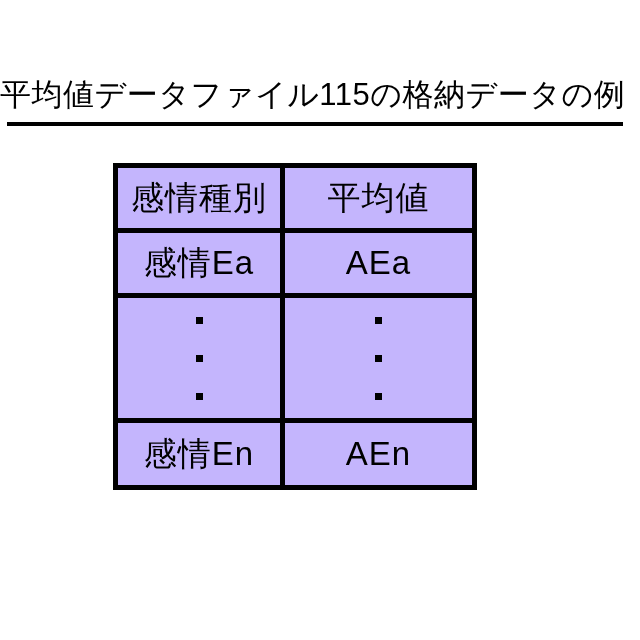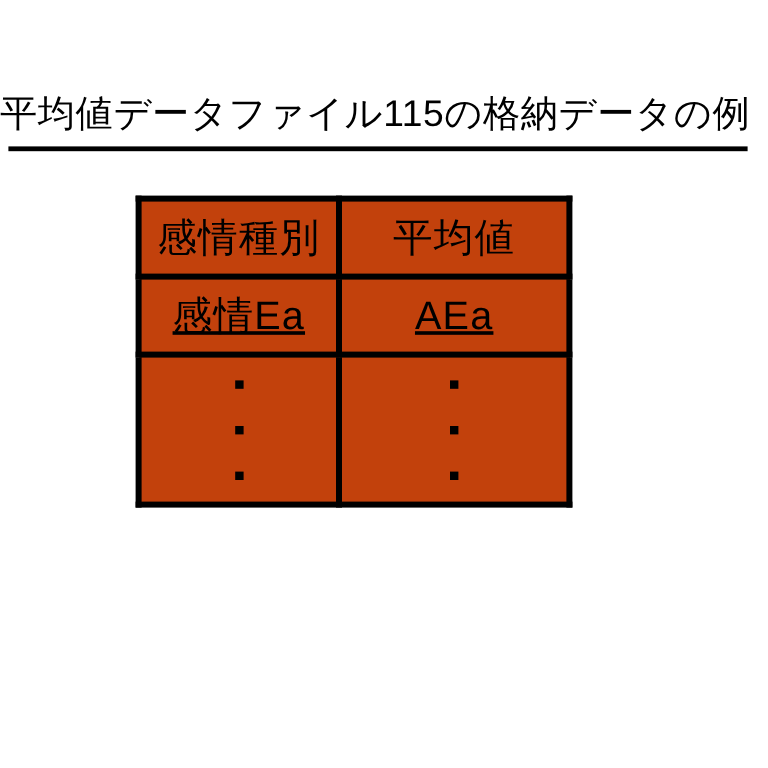--- a/index.html
+++ b/index.html
@@ -39,32 +39,32 @@
     position: absolute;
     left: 113px;
     top: 163px;
     width: 359px;
     border-collapse: collapse;
     table-layout: fixed;
   }
   .data-table th,
   .data-table td {
     border: 5px solid #000000;
-    background: #c2410c;
+    background: #c4b5fd;
     text-align: center;
     vertical-align: middle;
     font-size: 33px;
     font-weight: normal;
     padding: 0;
     letter-spacing: 1px;
   }
   .col-type  { width: 167px; }
   .col-value { width: 192px; }
   tr.row-header { height: 65px; }
-  tr.row-data   { height: 65px; text-decoration: underline; }
+  tr.row-data   { height: 65px; }
   tr.row-dots   { height: 125px; }
   tr.row-last   { height: 67px; }
   .dots {
     display: flex;
     flex-direction: column;
     align-items: center;
     justify-content: center;
     gap: 31px;
     height: 100%;
   }
@@ -104,14 +104,18 @@
         </div>
       </td>
       <td>
         <div class="dots">
           <span class="dot"></span>
           <span class="dot"></span>
           <span class="dot"></span>
         </div>
       </td>
     </tr>
+    <tr class="row-last">
+      <td>感情En</td>
+      <td>AEn</td>
+    </tr>
   </tbody>
 </table>
 
 </body></html>

